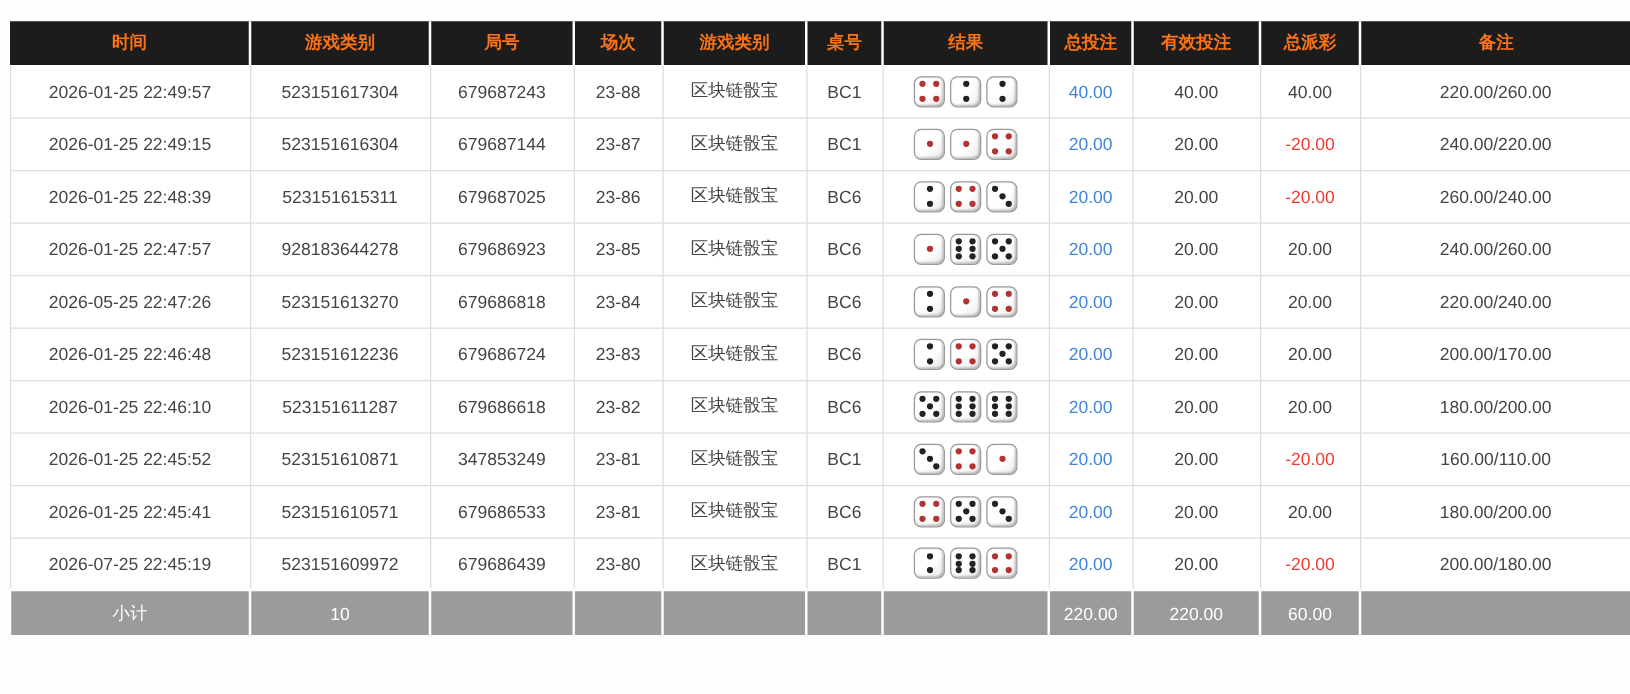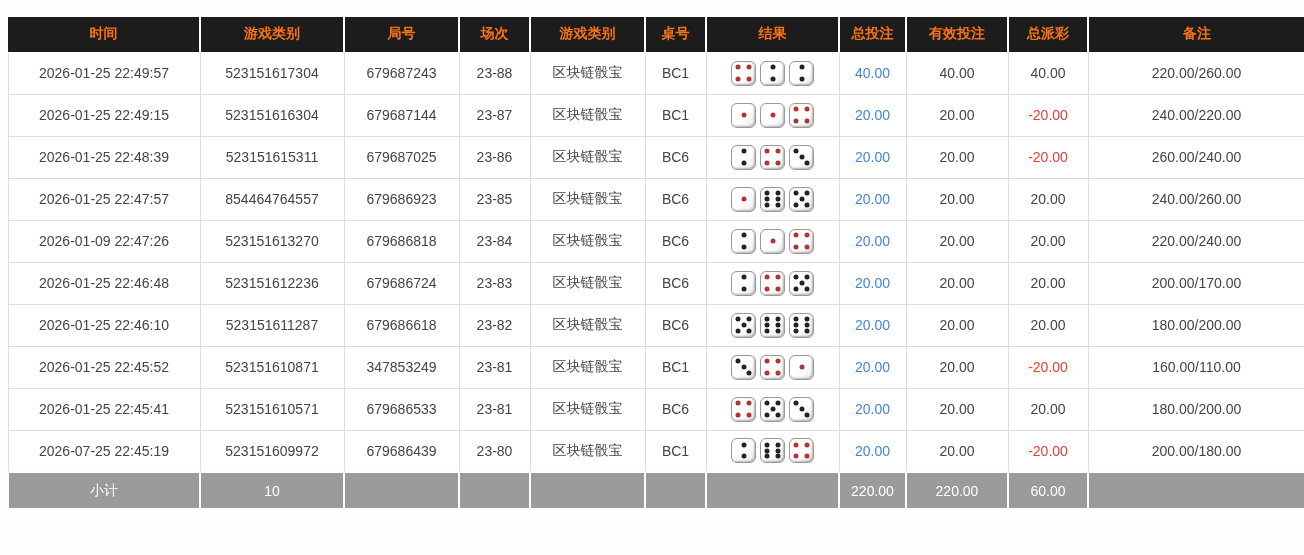--- a/index.html
+++ b/index.html
@@ -137,33 +137,33 @@
         <td>区块链骰宝</td>
         <td>BC6</td>
         <td><span class="die"><i class="pip" style="left: 50%; top: 26%; background: rgb(34, 34, 34);"></i><i class="pip" style="left: 50%; top: 74%; background: rgb(34, 34, 34);"></i></span><span class="die"><i class="pip" style="left: 26%; top: 26%; background: rgb(178, 52, 50);"></i><i class="pip" style="left: 74%; top: 26%; background: rgb(178, 52, 50);"></i><i class="pip" style="left: 26%; top: 74%; background: rgb(178, 52, 50);"></i><i class="pip" style="left: 74%; top: 74%; background: rgb(178, 52, 50);"></i></span><span class="die"><i class="pip" style="left: 26%; top: 26%; background: rgb(34, 34, 34);"></i><i class="pip" style="left: 50%; top: 50%; background: rgb(34, 34, 34);"></i><i class="pip" style="left: 74%; top: 74%; background: rgb(34, 34, 34);"></i></span></td>
         <td class="cell-total-bet" style="color: rgb(66, 133, 216);">20.00</td>
         <td>20.00</td>
         <td style="color: rgb(239, 59, 51);">-20.00</td>
         <td>260.00/240.00</td>
       </tr>
       <tr>
         <td>2026-01-25 22:47:57</td>
-        <td>854464764557</td>
+        <td>928183644278</td>
         <td>679686923</td>
         <td>23-85</td>
         <td>区块链骰宝</td>
         <td>BC6</td>
         <td><span class="die"><i class="pip" style="left: 50%; top: 50%; background: rgb(178, 52, 50);"></i></span><span class="die"><i class="pip" style="left: 26%; top: 26%; background: rgb(34, 34, 34);"></i><i class="pip" style="left: 74%; top: 26%; background: rgb(34, 34, 34);"></i><i class="pip" style="left: 26%; top: 50%; background: rgb(34, 34, 34);"></i><i class="pip" style="left: 74%; top: 50%; background: rgb(34, 34, 34);"></i><i class="pip" style="left: 26%; top: 74%; background: rgb(34, 34, 34);"></i><i class="pip" style="left: 74%; top: 74%; background: rgb(34, 34, 34);"></i></span><span class="die"><i class="pip" style="left: 26%; top: 26%; background: rgb(34, 34, 34);"></i><i class="pip" style="left: 74%; top: 26%; background: rgb(34, 34, 34);"></i><i class="pip" style="left: 50%; top: 50%; background: rgb(34, 34, 34);"></i><i class="pip" style="left: 26%; top: 74%; background: rgb(34, 34, 34);"></i><i class="pip" style="left: 74%; top: 74%; background: rgb(34, 34, 34);"></i></span></td>
         <td class="cell-total-bet" style="color: rgb(66, 133, 216);">20.00</td>
         <td>20.00</td>
         <td>20.00</td>
         <td>240.00/260.00</td>
       </tr>
       <tr>
-        <td>2026-01-09 22:47:26</td>
+        <td>2026-05-25 22:47:26</td>
         <td>523151613270</td>
         <td>679686818</td>
         <td>23-84</td>
         <td>区块链骰宝</td>
         <td>BC6</td>
         <td><span class="die"><i class="pip" style="left: 50%; top: 26%; background: rgb(34, 34, 34);"></i><i class="pip" style="left: 50%; top: 74%; background: rgb(34, 34, 34);"></i></span><span class="die"><i class="pip" style="left: 50%; top: 50%; background: rgb(178, 52, 50);"></i></span><span class="die"><i class="pip" style="left: 26%; top: 26%; background: rgb(178, 52, 50);"></i><i class="pip" style="left: 74%; top: 26%; background: rgb(178, 52, 50);"></i><i class="pip" style="left: 26%; top: 74%; background: rgb(178, 52, 50);"></i><i class="pip" style="left: 74%; top: 74%; background: rgb(178, 52, 50);"></i></span></td>
         <td class="cell-total-bet" style="color: rgb(66, 133, 216);">20.00</td>
         <td>20.00</td>
         <td>20.00</td>
         <td>220.00/240.00</td>

